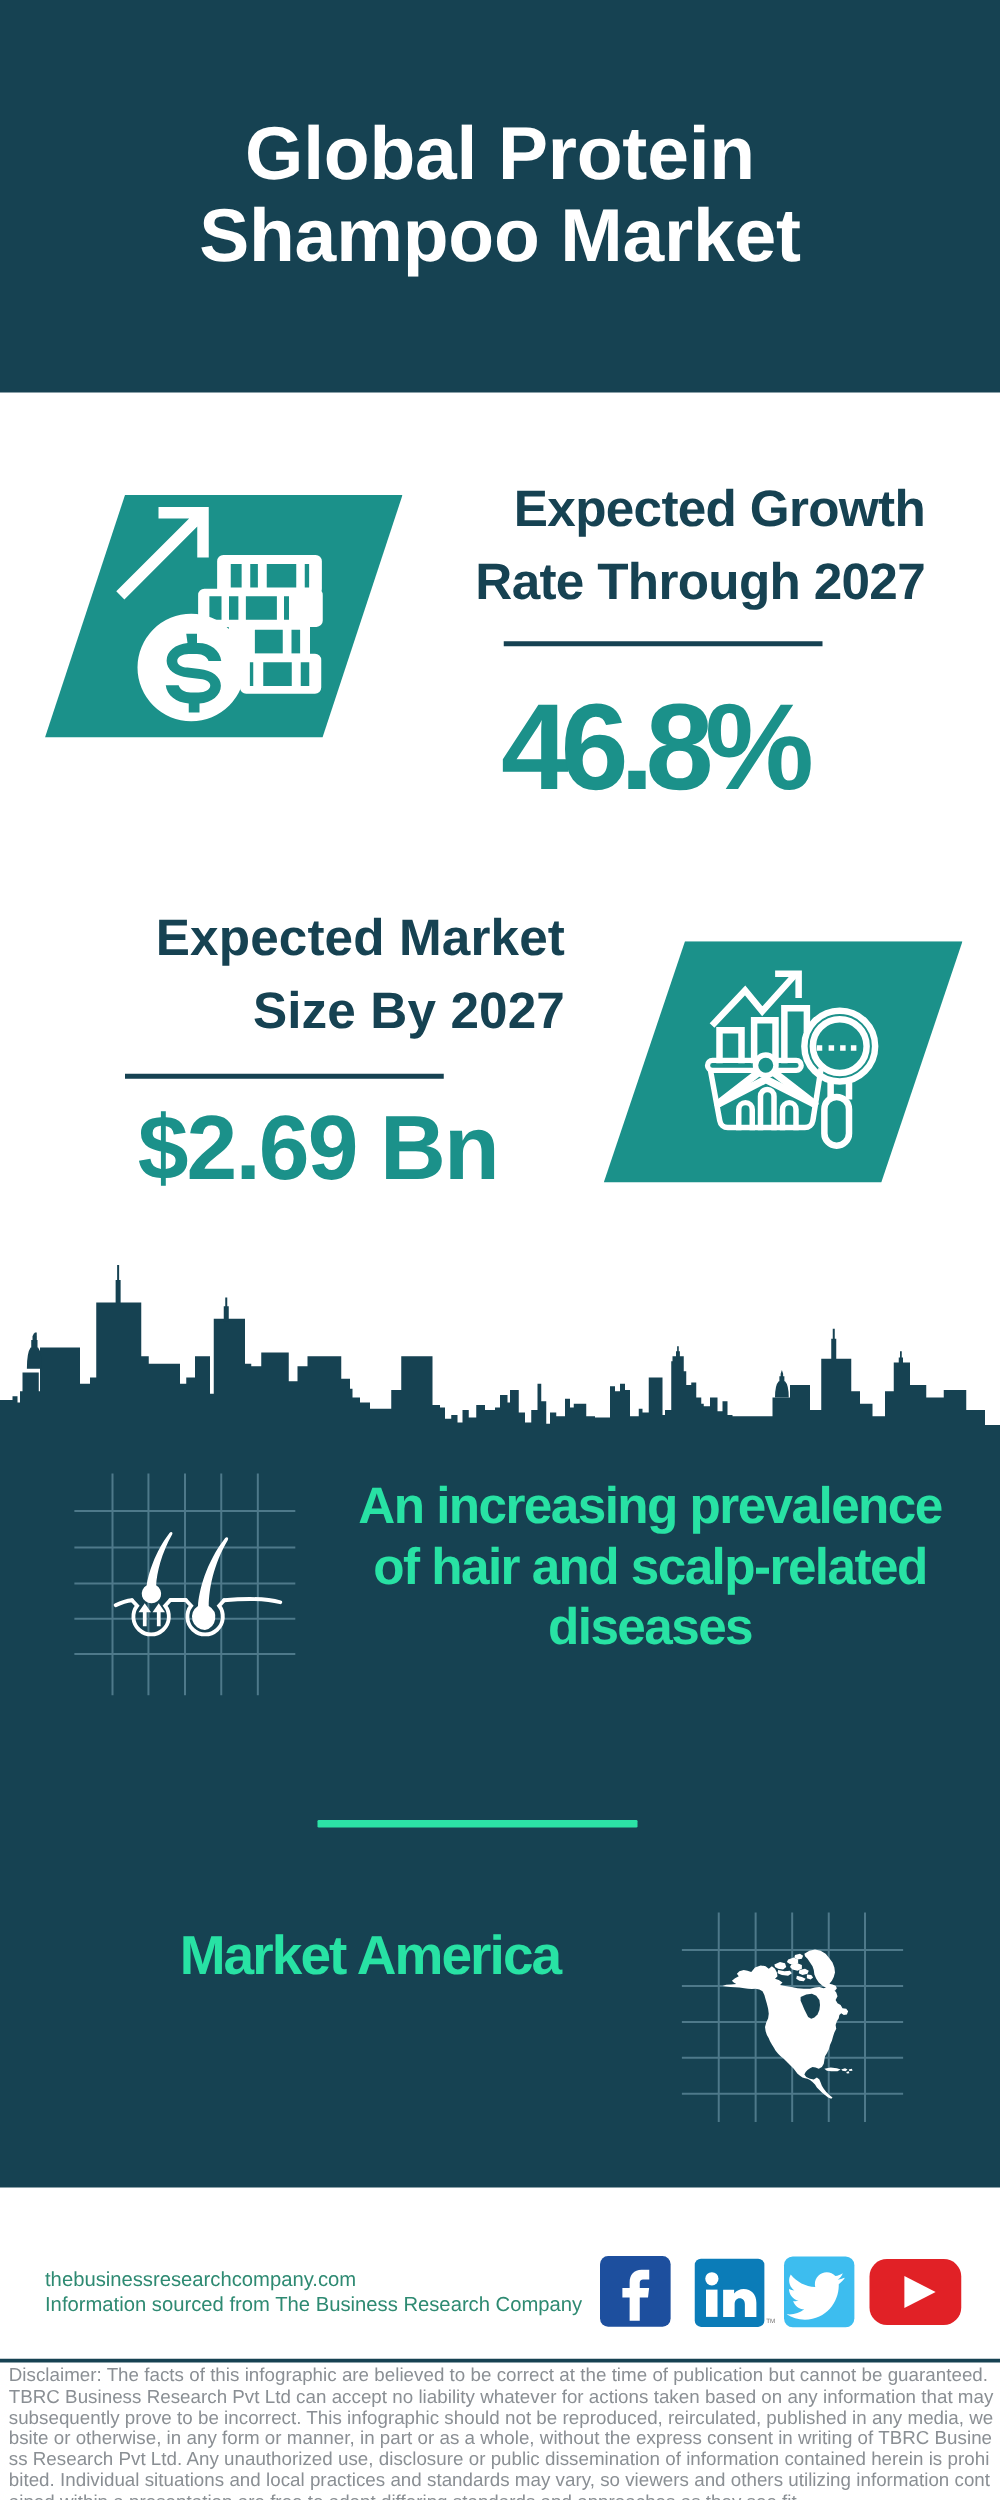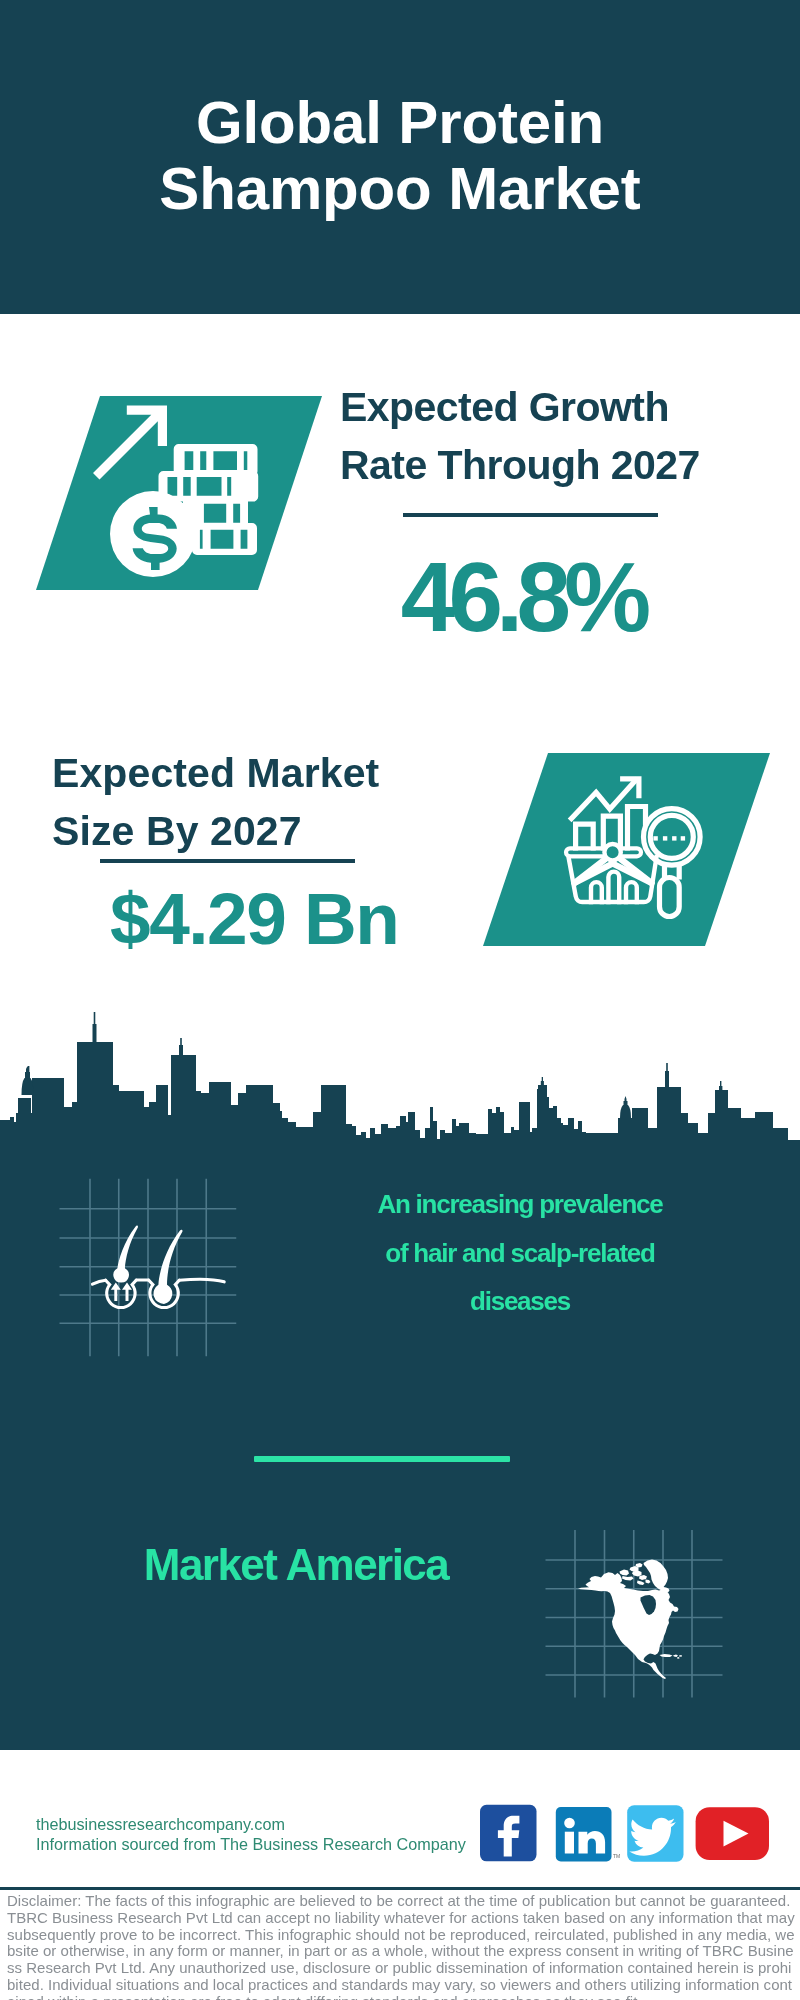--- a/index.html
+++ b/index.html
@@ -13,35 +13,35 @@
   .header-title { position:absolute; left:0; width:800px; top:90px; text-align:center; color:#ffffff;
      font-size:60px; font-weight:bold; line-height:66px; letter-spacing:-0.15px; }
 
   
   .stats { position:static; }
 
   .para { position:absolute; }
   .para svg { display:block; }
 
   .stat-head { position:absolute; color:#164252; font-weight:bold; font-size:41px;
-     line-height:58px; text-align:left; letter-spacing:-0.55px; }
+     line-height:58px; text-align:right; letter-spacing:-0.55px; }
   .rule { position:absolute; height:4px; background:#164252; }
   .stat-val { position:absolute; color:#1b918a; font-weight:bold; font-size:98px;
      line-height:98px; text-align:center; letter-spacing:-6.9px; text-indent:-6.9px;
      font-family:"Liberation Sans", sans-serif; }
 
   
   .dark { position:absolute; top:1140px; left:0; width:800px; height:610px; background:#164252; }
   .skyline { position:absolute; top:1000px; left:0; width:800px; height:160px; }
   .skyline svg { display:block; }
 
   .grid-icon { position:absolute; }
   .grid-icon svg { display:block; }
 
-  .dk-text { position:absolute; color:#ffffff; text-align:center; font-size:26px; line-height:48.5px; letter-spacing:-0.1px; }
+  .dk-text { position:absolute; color:#ffffff; text-align:center; font-size:41px; line-height:48.5px; letter-spacing:-0.1px; }
   .hl { color:#28e2a4; font-weight:bold; letter-spacing:-1.25px; }
   .greenrule { position:absolute; height:6px; background:#2ce3a6; border-radius:1px; }
   .fsep { position:absolute; left:0; width:800px; background:#164252; }
   .src { position:absolute; color:#2e8a72; font-size:16.2px; line-height:20px; }
   .social { position:absolute; }
   .social svg { display:block; }
   .disc { position:absolute; color:#8a8f94; font-size:15px; line-height:16.8px; letter-spacing:0.02px; text-align:left; word-break:break-all; }
 </style>
 </head>
 <body>
@@ -80,23 +80,23 @@
                    c 1.1 3.4 4.8 5.8 9.6 5.8 h 6.3 c 5.4 0 9.4 -2.4 9.4 -5.6 c 0 -2.8 -2.9 -4.7 -8.1 -5.3
                    l -9.6 -1.1 c -10.4 -1.2 -17.2 -6.3 -17.2 -13.5 c 0 -7.4 7.1 -13.3 16.7 -14.1 z"></path>
         </g>
       </svg>
     </div>
 
     <div class="stat-head" style="left:340px; top:378px; width:400px;">Expected Growth<br>Rate Through 2027</div>
     <div class="rule" style="left:403px; top:513px; width:255px;"></div>
     <div class="stat-val" style="left:326px; top:548px; width:400px;">46.8%</div>
 
-    <div class="stat-head" style="left:52px; top:744px; width:400px; letter-spacing:0.1px;">Expected Market<br>Size By 2027</div>
+    <div class="stat-head" style="left:52px; top:721px; width:400px; letter-spacing:0.1px;">Expected Market<br>Size By 2027</div>
     <div class="rule" style="left:100px; top:859px; width:255px;"></div>
-    <div class="stat-val" style="left:55px; top:882px; width:400px; font-size:73px; line-height:73px; letter-spacing:-1.5px; text-indent:-1.5px;">$4.29 Bn</div>
+    <div class="stat-val" style="left:55px; top:882px; width:400px; font-size:73px; line-height:73px; letter-spacing:-1.5px; text-indent:-1.5px;">$2.69 Bn</div>
 
     <div class="para" style="left:483px; top:753px;">
       <svg width="287" height="193" viewBox="0 0 287 193">
         <polygon points="65,0 287,0 222,193 0,193" fill="#1b918a"></polygon>
         <g fill="none" stroke="#ffffff" stroke-width="5.2" stroke-linecap="square" stroke-linejoin="miter">
 
           <polyline points="88.4,65.5 113.1,39.4 126.8,56.0 152.5,27.4"></polyline>
 
           <polyline points="139.7,25.9 155.9,25.9 155.9,42.7"></polyline>
 

